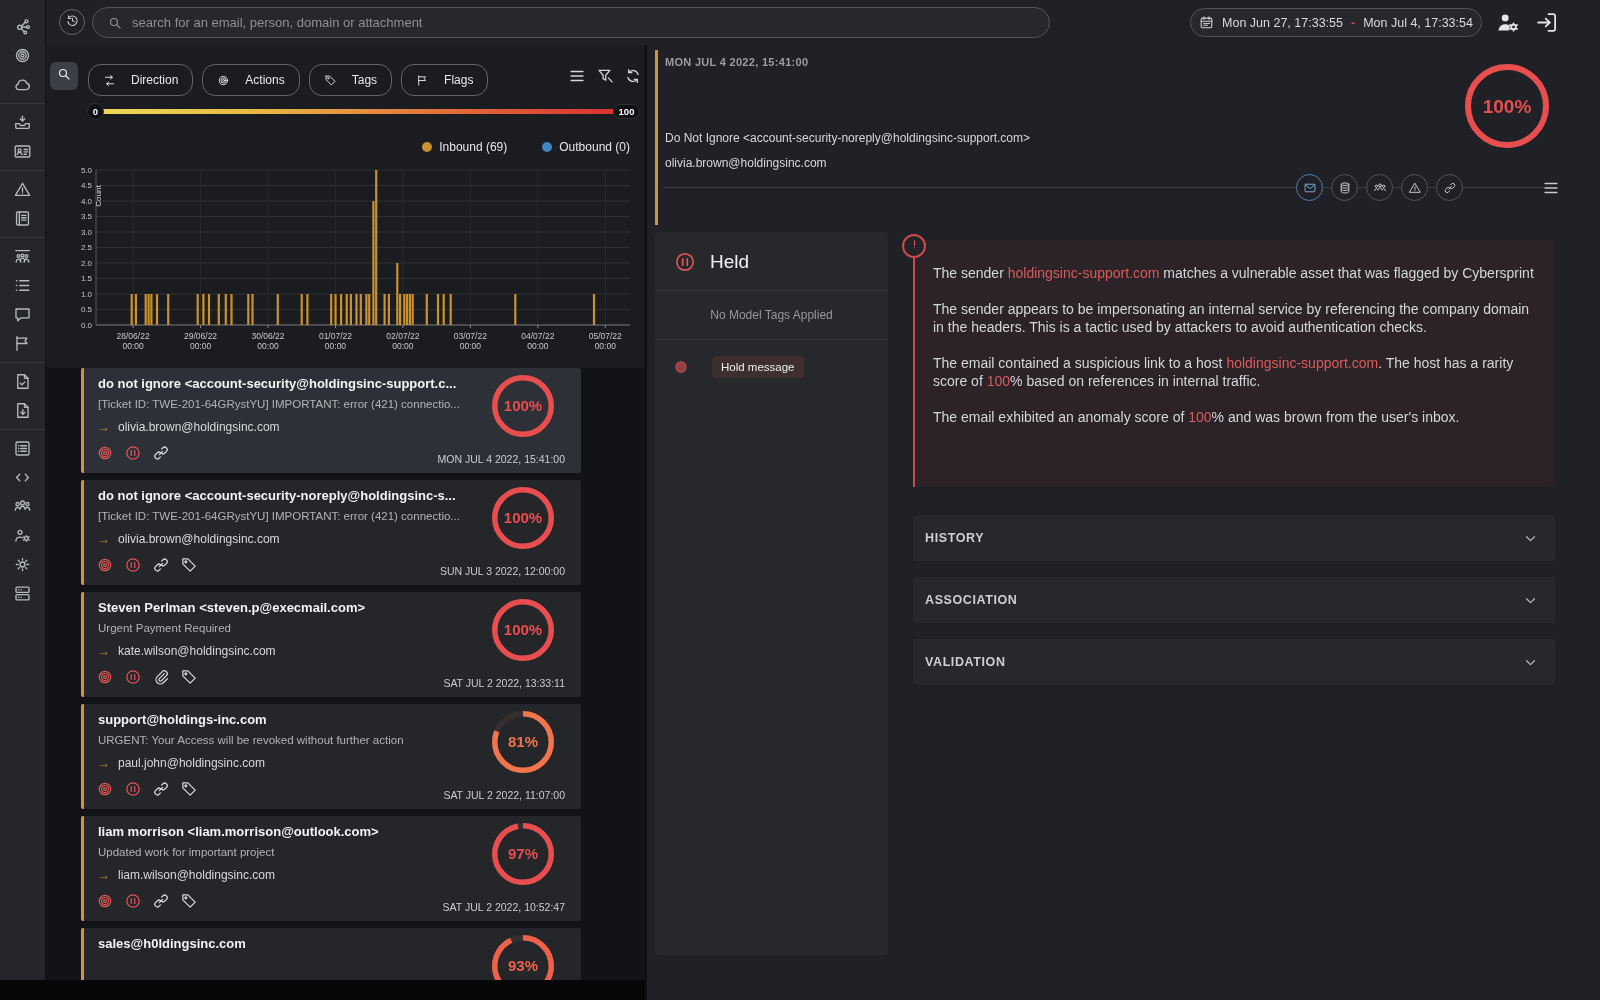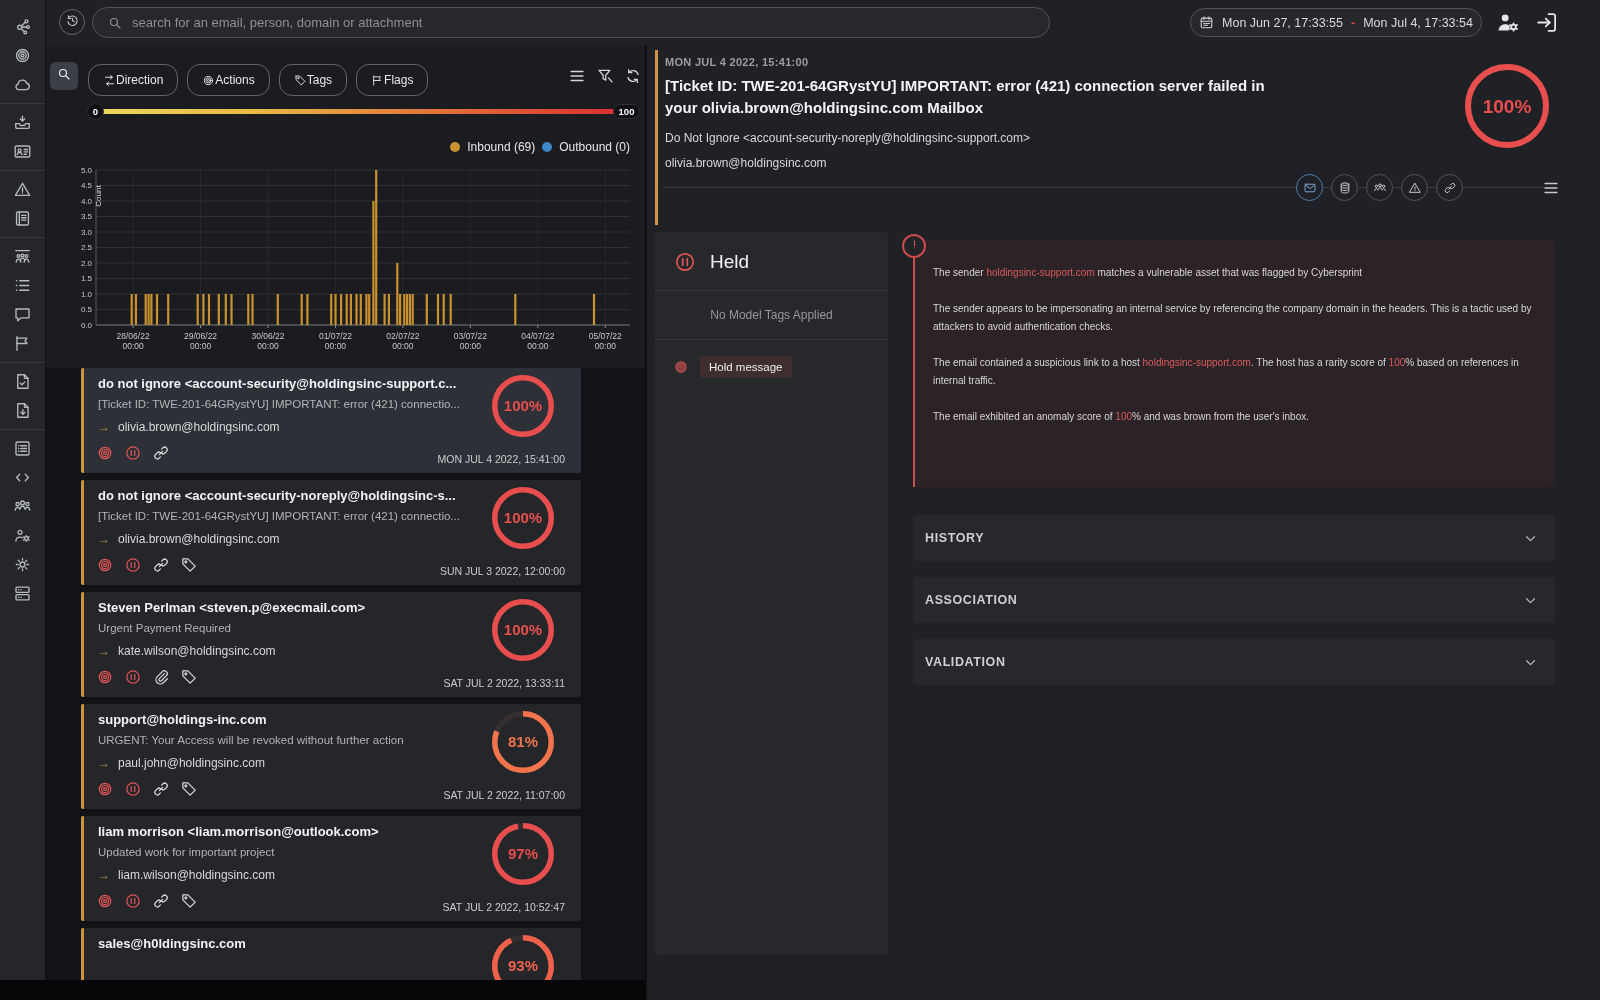--- a/index.html
+++ b/index.html
@@ -28,32 +28,32 @@
   .tb-btn { position:absolute; top:10px; width:26px; height:25px; color:#e4e5e7; cursor:pointer; }
   .tb-btn svg { width:100%; height:100%; }
   .user-btn { left:1449px; }
   .logout-btn { left:1488px; }
 
   
   .leftcol { position:absolute; left:46px; top:45px; width:599px; height:935px; background:#1a1c20; overflow:hidden; }
   .search-sq { position:absolute; left:4px; top:17px; width:28px; height:28px; background:#3c3f45; border-radius:6px; color:#eef0f1; display:flex; align-items:center; justify-content:center; }
   .search-sq svg { width:16px; height:16px; }
   .chips { position:absolute; left:42px; top:19px; display:flex; gap:9px; }
-  .chip { height:24px; border:1px solid #63656a; border-radius:13px; display:flex; align-items:center; gap:0; padding:15px 14px; color:#e8e9eb; font-size:12px; cursor:pointer; }
+  .chip { height:24px; border:1px solid #63656a; border-radius:13px; display:flex; align-items:center; gap:15px; padding:15px 14px; color:#e8e9eb; font-size:12px; cursor:pointer; }
   .chip svg { width:13px; height:13px; }
   .ltools { position:absolute; left:522px; top:22px; display:flex; gap:10px; }
   .ltool { width:18px; height:18px; color:#d4d5d8; cursor:pointer; }
   .ltool svg { width:100%; height:100%; }
 
   .slider { position:absolute; left:50px; top:58px; width:534px; height:17px; }
   .slider .track { position:absolute; left:0; right:0; top:6px; height:5px; border-radius:3px; background:linear-gradient(90deg,#ecd95a,#e8b845 30%,#e2703a 65%,#d92b31 100%); }
   .knob0 { position:absolute; left:-9px; top:0; width:17px; height:17px; border-radius:50%; background:#101114; border:1px solid #2e3033; color:#fff; font-size:9.5px; font-weight:bold; display:flex; align-items:center; justify-content:center; cursor:pointer; }
   .knob100 { position:absolute; right:-10px; top:1px; width:27px; height:15px; border-radius:8px; background:#101114; border:1px solid #2e3033; color:#fff; font-size:9.5px; font-weight:bold; display:flex; align-items:center; justify-content:center; cursor:pointer; }
 
-  .legend { position:absolute; left:0; top:95px; width:584px; display:flex; justify-content:flex-end; gap:7px; }
+  .legend { position:absolute; left:0; top:95px; width:584px; display:flex; justify-content:flex-end; gap:35px; }
   .leg-item { display:flex; align-items:center; gap:7px; color:#e6e7e9; font-size:12px; cursor:pointer; }
   .leg-dot { width:10px; height:10px; border-radius:50%; }
 
   .chart { position:absolute; left:10px; top:113px; width:584px; height:204px; }
 
   .email-list { position:absolute; left:0; top:323px; right:0; bottom:0; background:#121316; overflow:hidden; }
   .email-item { position:relative; margin:0 0 7px 35px; width:500px; height:105px; background:#24262a; border-left:3px solid #cf9440; border-radius:2px; cursor:pointer; }
   .email-item.selected { background:#2d3036; }
   .ei-sender { position:absolute; left:14px; top:8px; right:104px; color:#f2f3f4; font-size:13px; font-weight:bold; white-space:nowrap; overflow:hidden; }
   .ei-subject { position:absolute; left:14px; top:30px; right:104px; color:#b2b3b6; font-size:11.5px; white-space:nowrap; overflow:hidden; }
@@ -85,27 +85,27 @@
   .held { position:absolute; left:8px; top:187px; width:233px; height:723px; background:#26282c; border-radius:4px; }
   .held-head { display:flex; align-items:center; gap:13px; padding:18px 18px 16px 18px; }
   .held-head .pic { width:24px; height:24px; color:#e05555; }
   .held-head .pic svg { width:100%; height:100%; }
   .held-title { font-size:19px; color:#f2f3f5;text-align:right; }
   .held-div { height:1px; background:#35373c; }
   .no-tags { text-align:center; padding:17px 0; font-size:12px; color:#95979b; }
   .chip-row { display:flex; align-items:center; gap:11px; padding:16px 18px; }
   .chip-row .tic { width:16px; height:16px; color:#e05555; }
   .chip-row .tic svg { width:100%; height:100%; }
-  .hold-chip { background:#3f2e2f; border-radius:4px; padding:5px 9px; font-size:11.5px; color:#eceded; }
+  .hold-chip { background:#3f2e2f; border-radius:4px; padding:5px 9px; font-size:11.5px; color:#eceded;margin-left:12px; }
 
   .anx { position:absolute; left:266px; top:195px; width:642px; height:247px; background:#2b2327; border-left:2px solid #cc4a4a; border-radius:0 6px 6px 0; padding:24px 20px 20px 18px; }
   .anx-badge { position:absolute; left:-13px; top:-6px; width:24px; height:24px; border-radius:50%; background:#222428; border:2px solid #cc4a4a; color:#d95c5c; display:flex; align-items:center; justify-content:center; }
   .anx-badge svg { width:15px; height:15px; }
   .anx h3 { font-size:12.5px; font-weight:bold; color:#eceded; letter-spacing:.5px; margin:0 0 22px 0; }
-  .anx p { font-size:10px; color:#d5d6d9; line-height:18.5px; margin:0 0 17px 0; }
+  .anx p { font-size:14px; color:#d5d6d9; line-height:18.5px; margin:0 0 17px 0; }
   .anx .hl { color:#d95c5c; }
 
   .acc { position:absolute; left:266px; width:642px; height:46px; background:#26282c; border-radius:4px; display:flex; align-items:center; justify-content:space-between; padding:0 16px 0 12px; cursor:pointer;gap:25px; }
   .acc-label { font-size:12.5px; font-weight:bold; letter-spacing:.6px; color:#cdcfd2; }
   .acc-chev { width:17px; height:17px; color:#b9bbbe; }
   .acc-chev svg { width:100%; height:100%; }
 
   .bottom-strip { position:absolute; left:0; top:980px; width:645px; height:20px; background:#060708; }
 </style>
 </head>
@@ -652,21 +652,20 @@
               <text x="31" y="36.25" text-anchor="middle" font-size="15" font-weight="bold" fill="#f0614b" font-family="Liberation Sans, sans-serif">93%</text>
             </svg></div>
     <div class="ei-date"></div>
   </div>
       </div>
   </main>
 
   <section class="rightcol">
     <div class="det-border"></div>
     <div class="det-date">MON JUL 4 2022, 15:41:00</div>
-    <div class="det-title">[Ticket ID: TWE-201-64GRystYU] IMPORTANT: error (421) connection server failed in your olivia.brown@holdingsinc.com Mailbox</div>
     <div class="det-from">Do Not Ignore &lt;account-security-noreply@holdingsinc-support.com&gt;</div>
     <div class="det-to">olivia.brown@holdingsinc.com</div>
     <div class="det-ring" id="det-ring"><svg width="84" height="84" viewBox="0 0 84 84">
           <circle cx="42" cy="42" r="39" stroke="#35302f" stroke-width="6" fill="none"></circle>
           <circle cx="42" cy="42" r="39" stroke="#e84e4e" stroke-width="6" fill="none" stroke-dasharray="245.04422698000383 245.04422698000386" transform="rotate(-90 42 42)"></circle>
           <text x="42" y="48.65" text-anchor="middle" font-size="19" font-weight="bold" fill="#e84e4e" font-family="Liberation Sans, sans-serif">100%</text>
         </svg></div>
     <div class="det-line"></div>
     <div class="det-actions" id="det-actions">
         <div class="det-act active">

